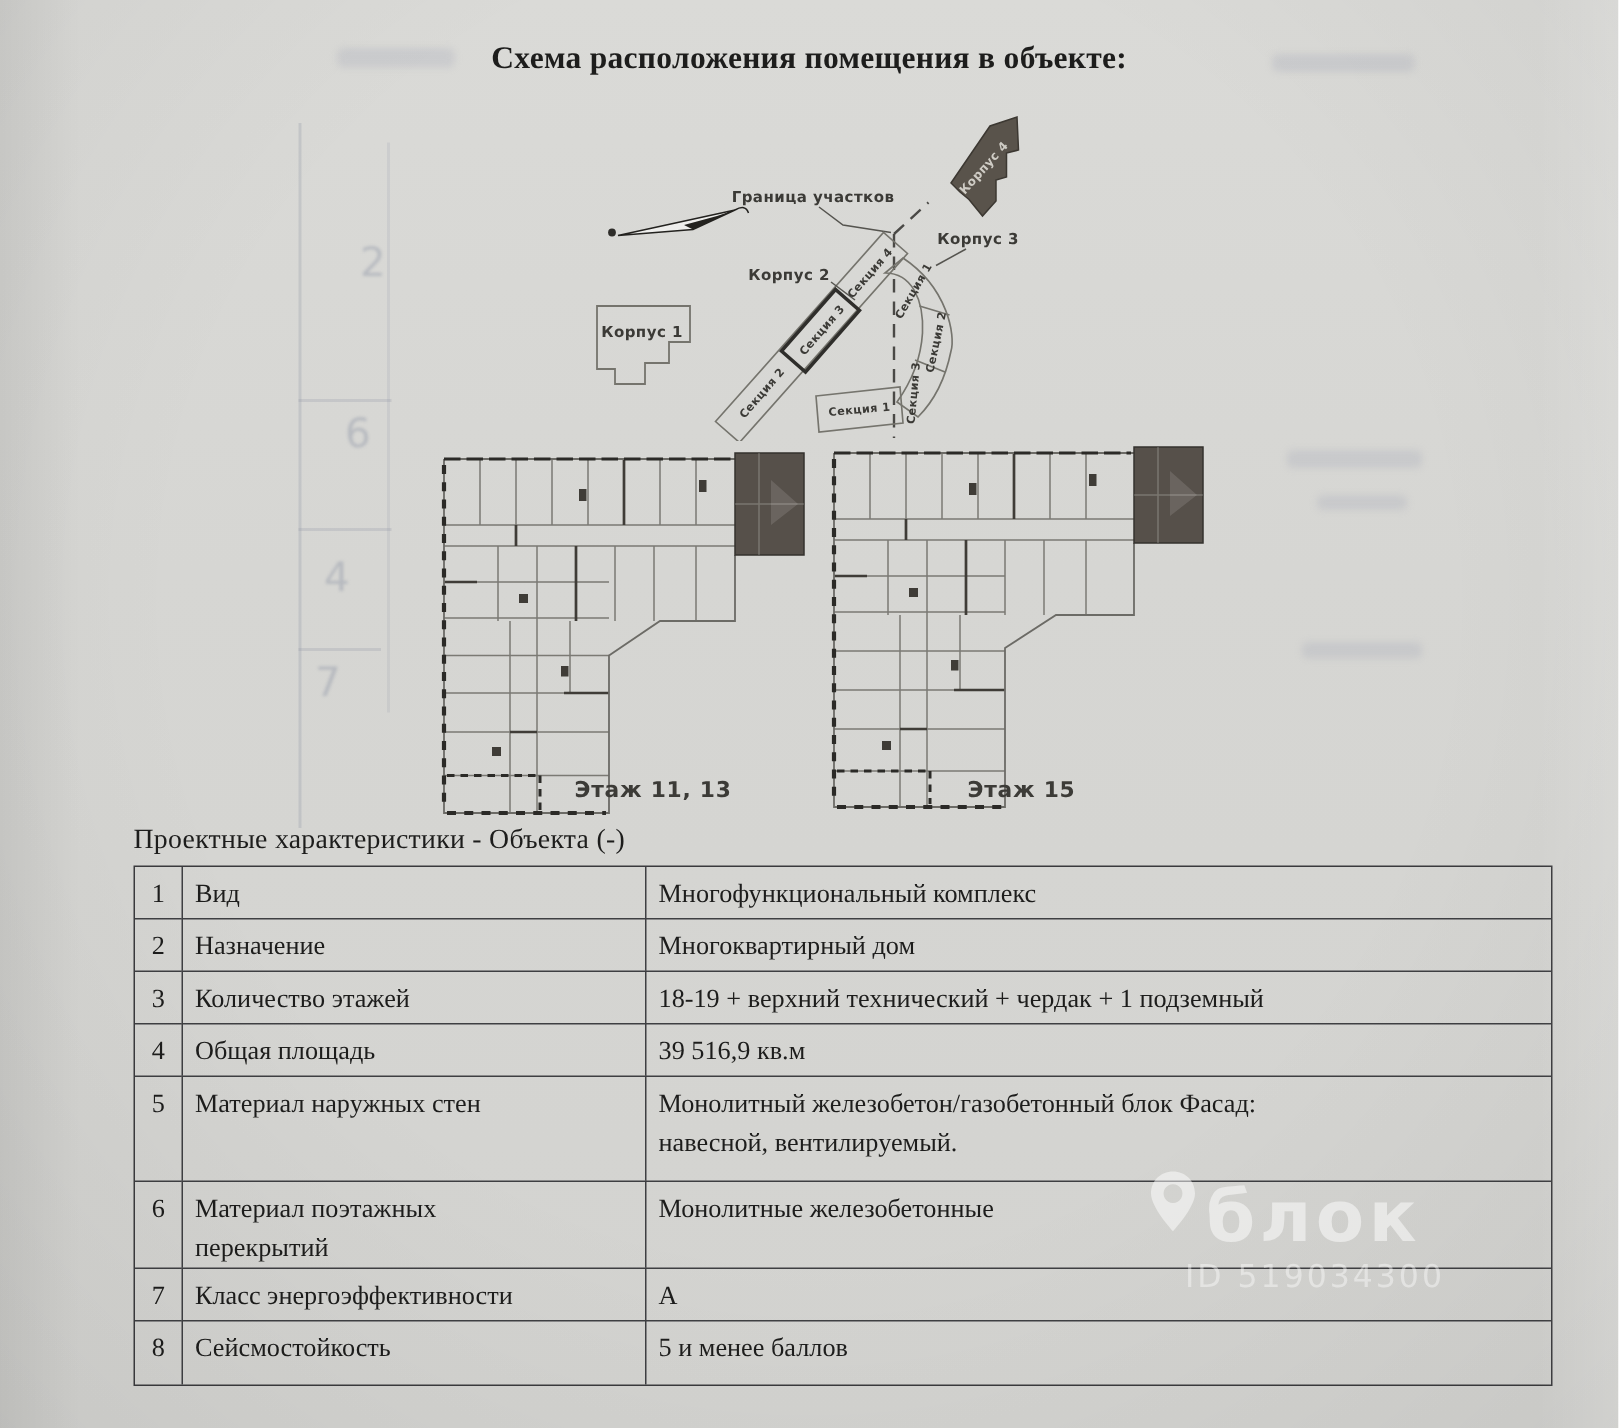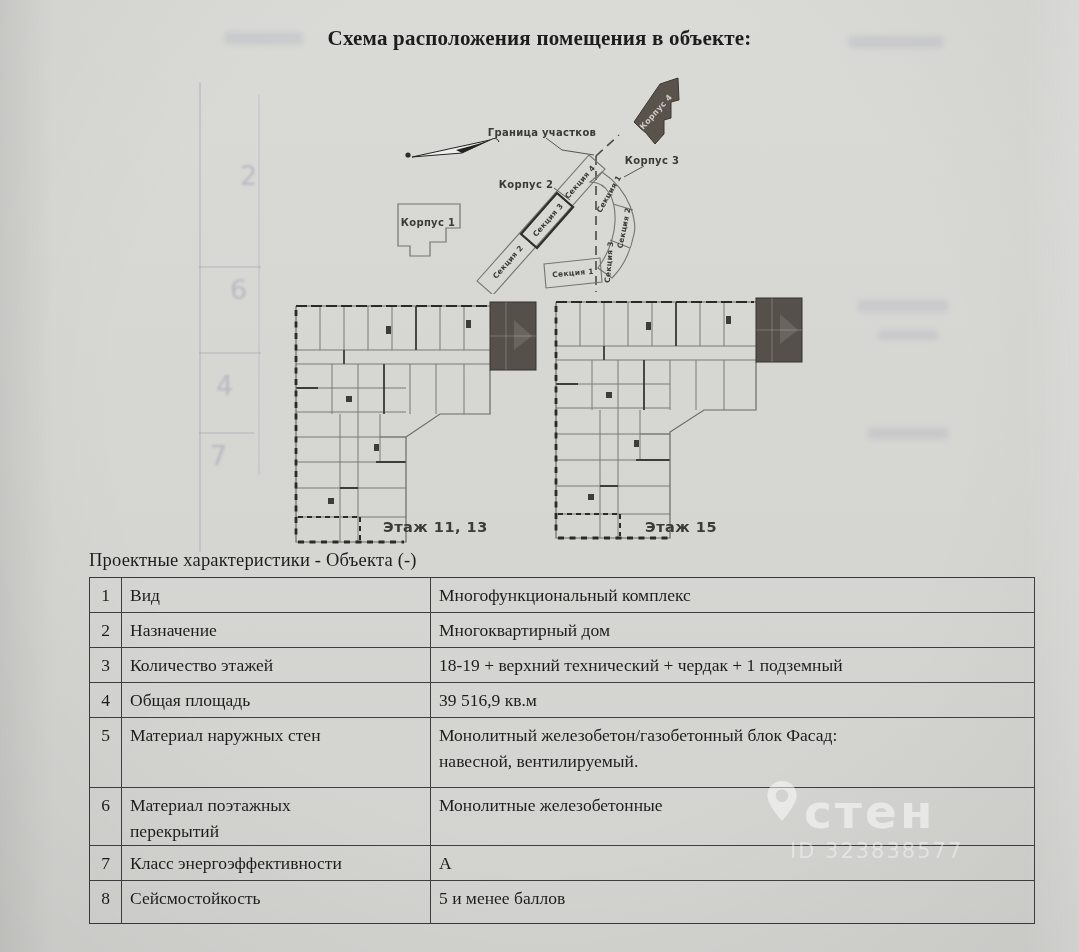--- a/index.html
+++ b/index.html
@@ -224,18 +224,18 @@
     <div class="cell">Сейсмостойкость</div>
     <div class="cell">5 и менее баллов</div>
   </div>
 
   <div class="watermark">
     <div class="wm-row">
       <svg width="32" height="44" viewBox="0 0 30 42">
         <path fill-rule="evenodd" fill="rgba(255,255,255,0.5)" d="M15,1 C7,1 1,7 1,15 C1,24 15,39 15,39 C15,39 29,24 29,15 C29,7 23,1 15,1 Z
              M15,9 a6,6 0 1,0 0.01,0 Z"></path>
       </svg>
-      <span class="wm-word">стен</span>
+      <span class="wm-word">блок</span>
     </div>
-    <div class="wm-id">ID 323838577</div>
+    <div class="wm-id">ID 519034300</div>
   </div>
 
 </div>
 
 </body></html>

